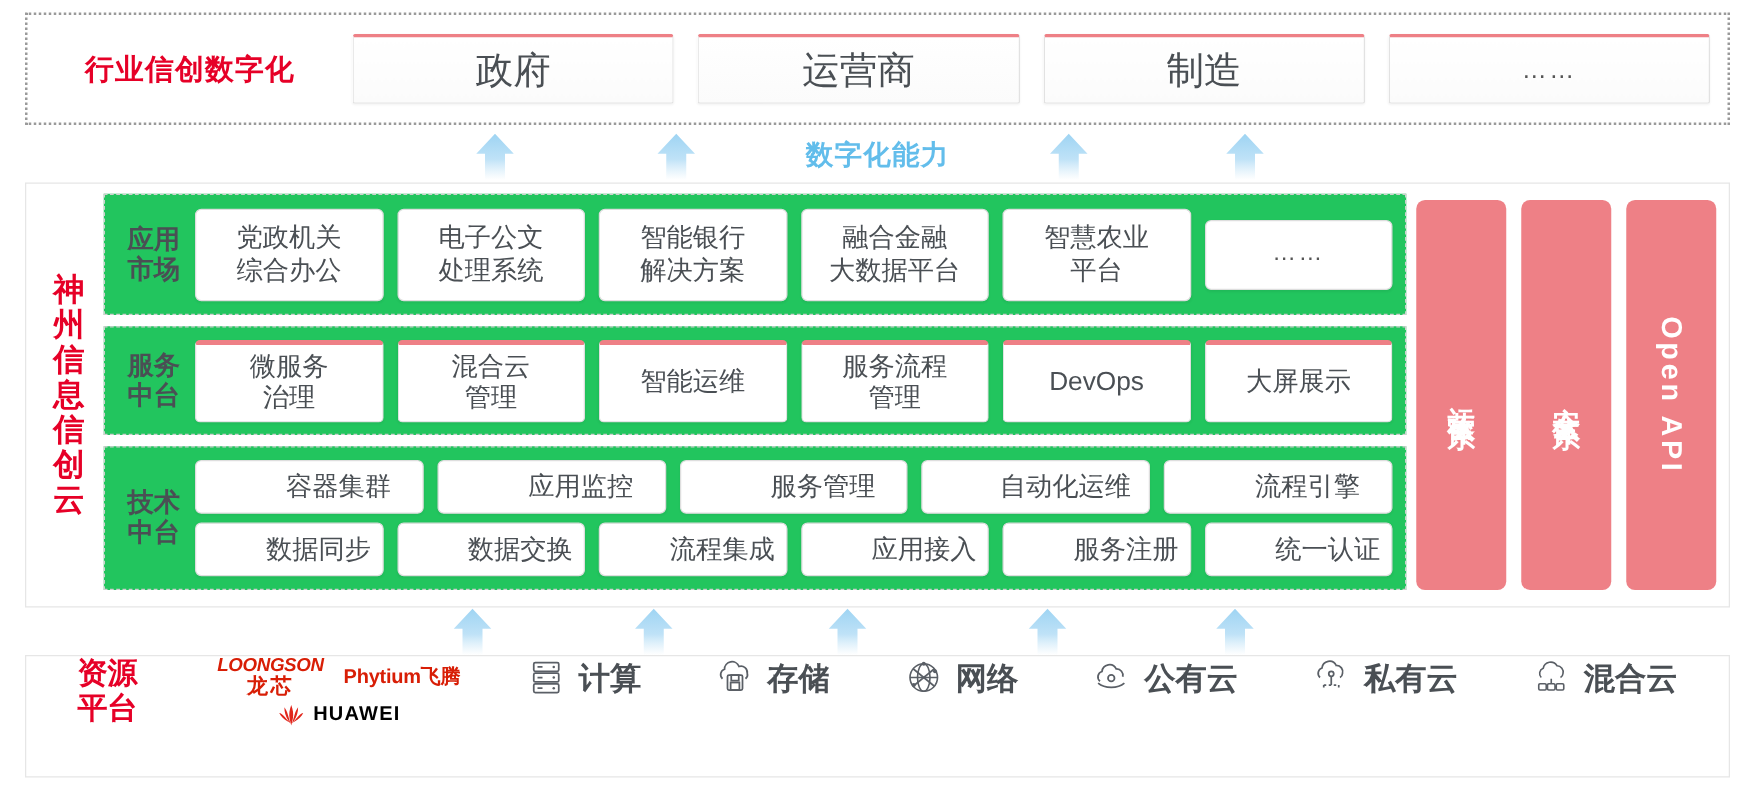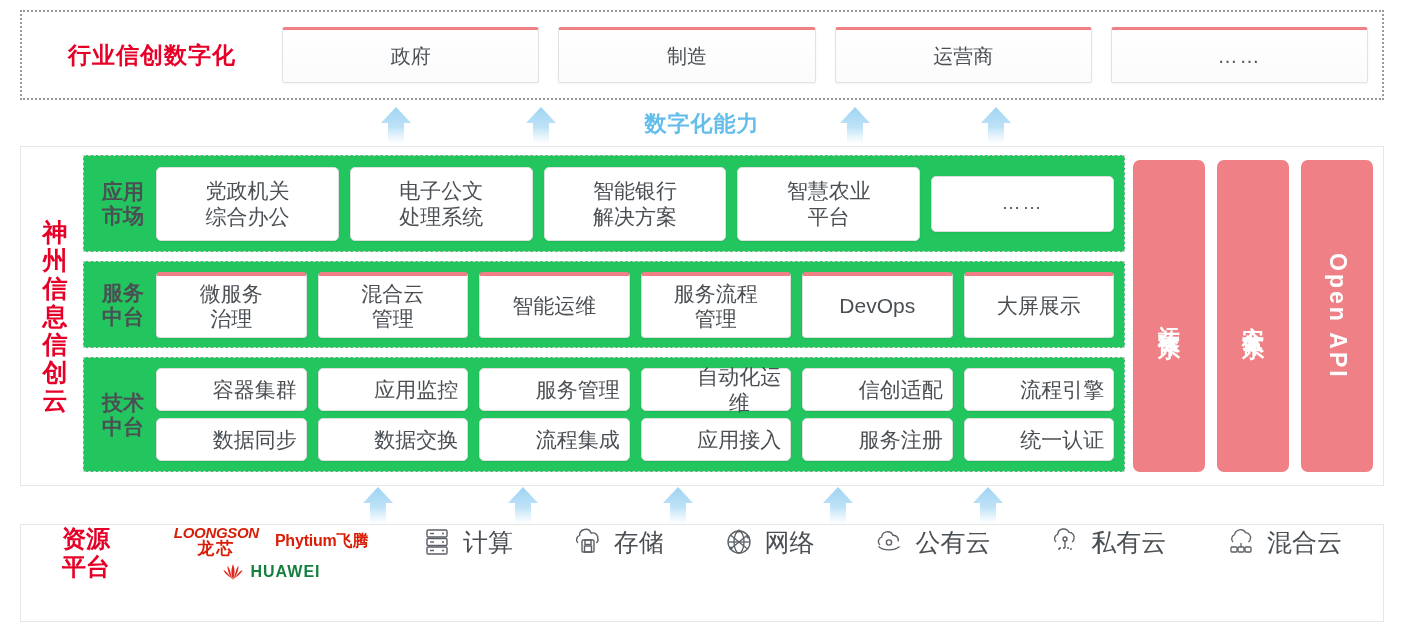--- a/index.html
+++ b/index.html
@@ -25,21 +25,21 @@
     letter-spacing: 1px;
   }
   .industry-boxes { flex: 1; display: flex; gap: 19px; padding-right: 14px; height: 56px; }
   .ind-box {
     flex: 1;
     background: linear-gradient(#ffffff, #fbfbfb);
     border: 1px solid #e2e2e2;
     border-top: 3px solid #EE8086;
     border-radius: 3px 3px 2px 2px;
     display: flex; align-items: center; justify-content: center;
-    font-size: 20px; color: #4a4f54;
+    font-size: 30px; color: #4a4f54;
     box-shadow: 0 1px 2px rgba(0,0,0,.05);
   }
   .ind-box.dots { font-size: 20px; letter-spacing: 2px; color: #555; }
 
   
   .arrow-strip-top {
     position: absolute; left: 20px; top: 104px; width: 1364px; height: 40px; text-decoration: underline;
   }
   .arrow {
     position: absolute; bottom: 0; width: 46px; height: 38px;
@@ -133,39 +133,39 @@
   }
   .res-title span { display: block; }
   .logos { width: 240px; display: flex; flex-direction: column; align-items: center; gap: 6px; }
   .logo-row { display: flex; align-items: center; gap: 16px; }
   .loongson { display: flex; flex-direction: column; align-items: center; line-height: 1; }
   .loongson .l1 { color: #D81E06; font-weight: bold; font-size: 15px; font-style: italic; letter-spacing: -.3px; }
   .loongson .l2 { color: #D81E06; font-weight: bold; font-size: 17px; letter-spacing: 2px; }
   .phytium { color: #D81E06; font-weight: bold; font-size: 16px; letter-spacing: -.2px; }
   .huawei { display: flex; align-items: center; gap: 7px; }
   .huawei-mark { width: 22px; height: 18px; }
-  .huawei-txt { color: #15803d; font-weight: bold; font-size: 16px; letter-spacing: 1px; }
+  .huawei-txt { color: #000000; font-weight: bold; font-size: 16px; letter-spacing: 1px; }
 
   .res-items { flex: 1; display: flex; align-items: center; justify-content: space-around; padding-right: 12px; }
   .res-item { display: flex; align-items: center; gap: 9px; }
   .res-item .ico { width: 34px; height: 34px; }
   .res-item .ico svg { display: block; }
-  .res-item .lbl { font-size: 25px; color: #4a4f54; }
+  .res-item .lbl { font-size: 25px; color: #4a4f54; font-weight: bold; }
 </style>
 </head>
 <body>
 
 <div class="page">
 
   <div class="industry-band">
     <div class="industry-title">行业信创数字化</div>
     <div class="industry-boxes">
       <div class="ind-box">政府</div>
+      <div class="ind-box">运营商</div>
       <div class="ind-box">制造</div>
-      <div class="ind-box">运营商</div>
       <div class="ind-box dots">……</div>
     </div>
   </div>
 
   <div class="arrow-strip-top">
     <div class="cap-label">数字化能力</div>
     <div class="arrow" style="left:353px">
       <svg viewBox="0 0 46 38">
           <defs>
             <linearGradient id="ag1" x1="0" y1="1" x2="0" y2="0">
@@ -231,20 +231,26 @@
               </div>
             </div>
             <div class="cell">
               <div>
                 <div>智能银行</div>
                 <div>解决方案</div>
               </div>
             </div>
             <div class="cell">
               <div>
+                <div>融合金融</div>
+                <div>大数据平台</div>
+              </div>
+            </div>
+            <div class="cell">
+              <div>
                 <div>智慧农业</div>
                 <div>平台</div>
               </div>
             </div>
             <div class="cell dots short">……</div>
           </div>
         </div>
 
         <div class="layer layer-svc">
           <div class="layer-label">
@@ -280,21 +286,20 @@
           <div class="layer-label">
             <span>技术</span>
             <span>中台</span>
           </div>
           <div class="layer-rows">
             <div class="layer-cells">
               <div class="cell">容器集群</div>
               <div class="cell">应用监控</div>
               <div class="cell">服务管理</div>
               <div class="cell">自动化运维</div>
-              <div class="cell">信创适配</div>
               <div class="cell">流程引擎</div>
             </div>
             <div class="layer-cells">
               <div class="cell">数据同步</div>
               <div class="cell">数据交换</div>
               <div class="cell">流程集成</div>
               <div class="cell">应用接入</div>
               <div class="cell">服务注册</div>
               <div class="cell">统一认证</div>
             </div>

